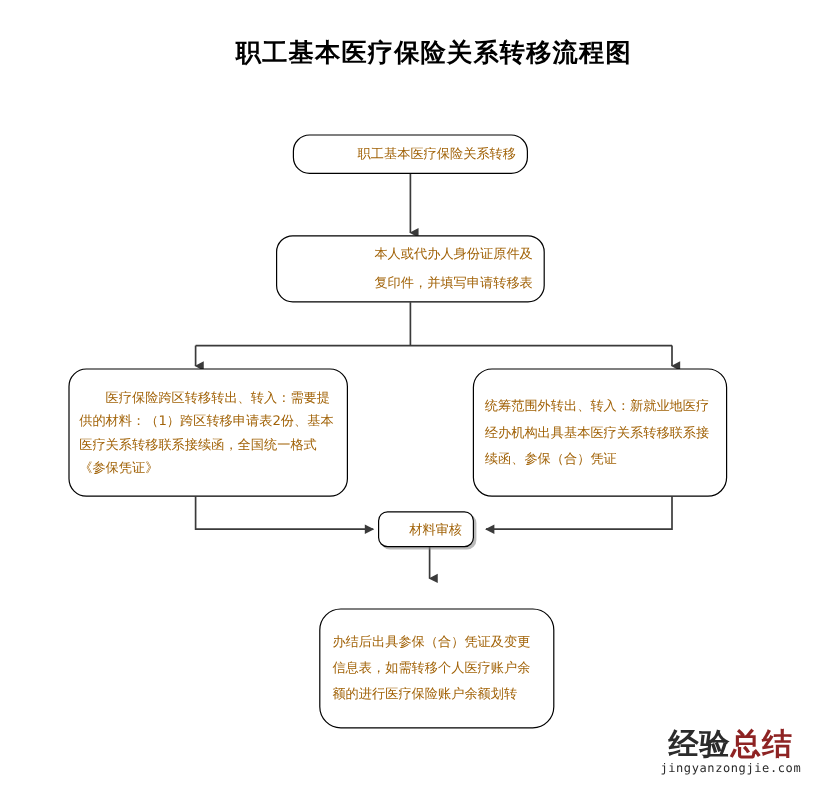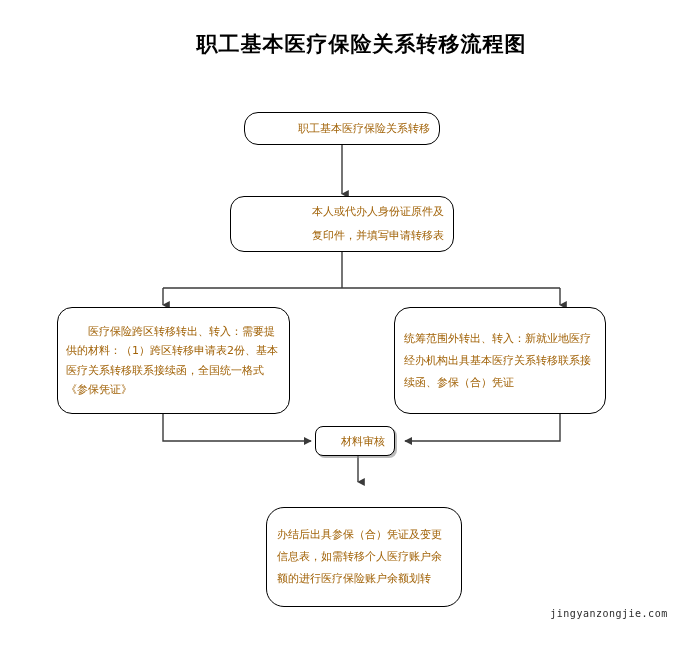--- a/index.html
+++ b/index.html
@@ -214,16 +214,17 @@
 
   <div class="node" id="node-review">
     <span class="txt">材料审核</span>
   </div>
 
   <div class="node" id="node-finish">
     <span class="txt">办结后出具参保（合）凭证及变更信息表，如需转移个人医疗账户余额的进行医疗保险账户余额划转</span>
   </div>
 
   <div class="watermark">
+    <div class="wm-cn"><span class="a">经验</span><span class="b">总结</span></div>
     <div class="wm-url">jingyanzongjie.com</div>
   </div>
 
 </div>
 
 </body></html>

